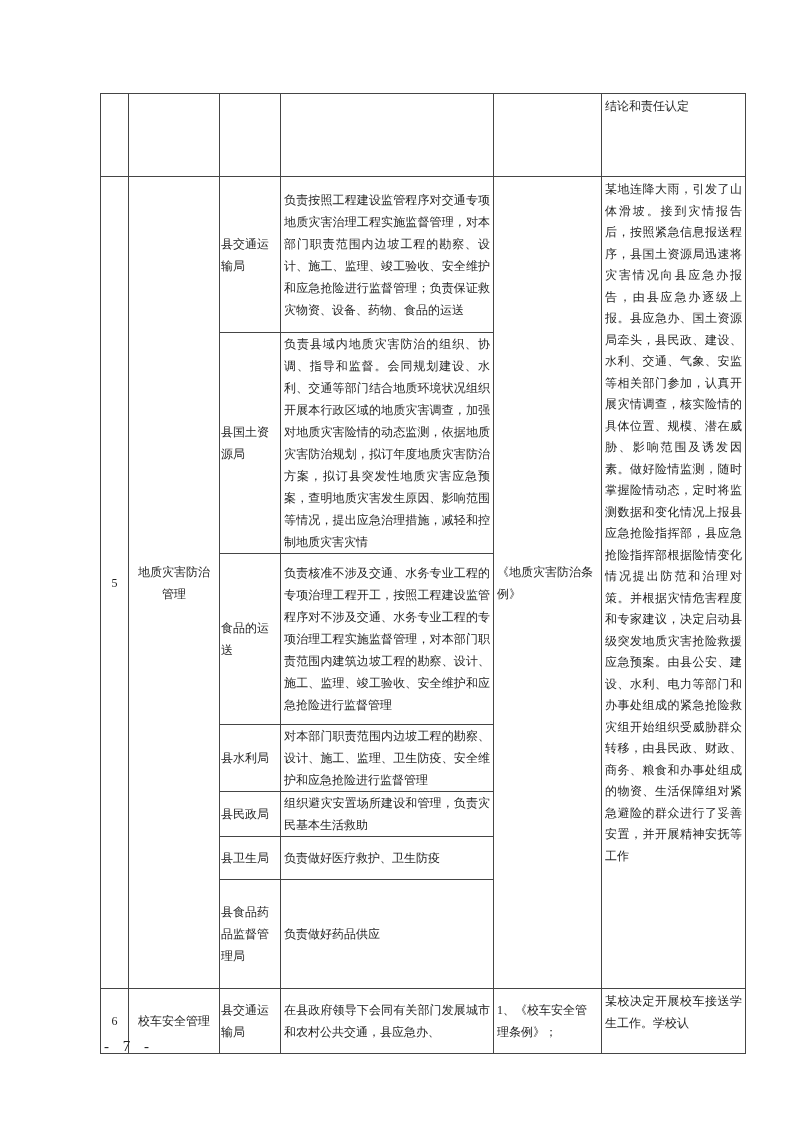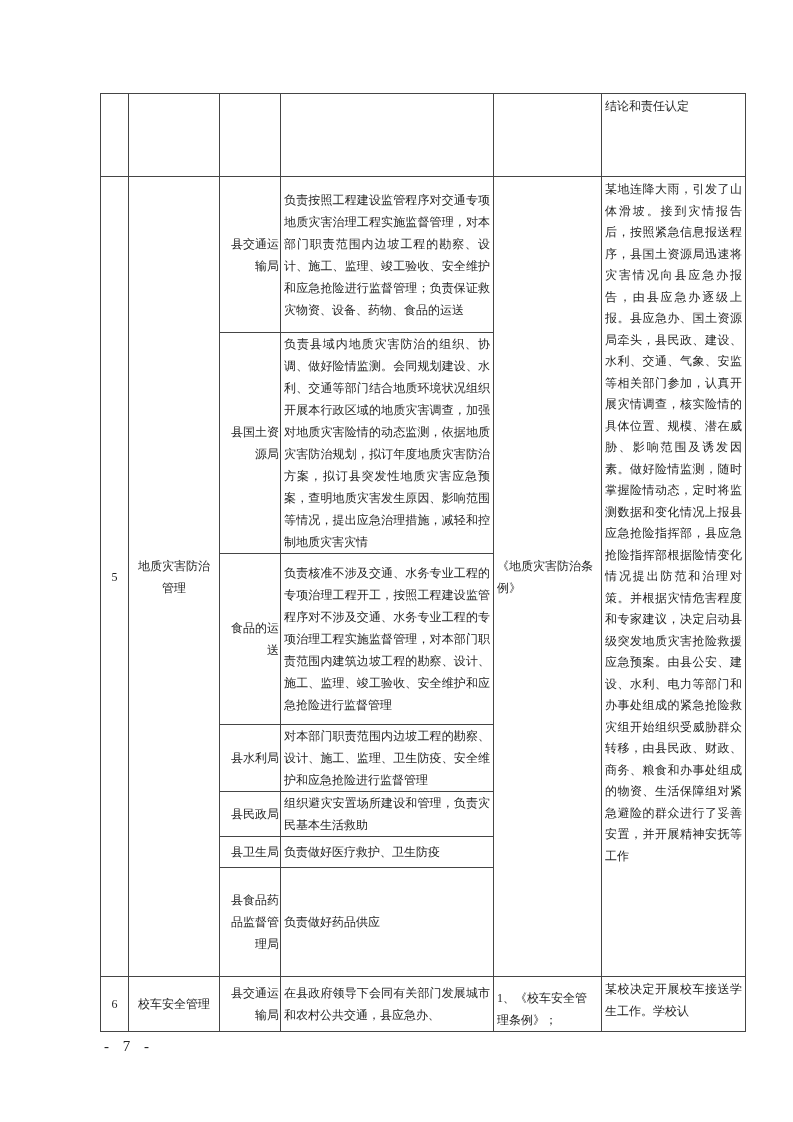--- a/index.html
+++ b/index.html
@@ -19,21 +19,21 @@
     border: 1px solid #454545;
     font-size: 12px;
     line-height: 22px;
     padding: 0 3px;
     vertical-align: middle;
     word-break: break-all;
     overflow: hidden;
   }
   td.no-cell { text-align: center; padding: 0; }
   td.cat-cell { text-align: center; padding: 0 4px; }
-  td.dept-cell { text-align: right; padding: 4px 1px; }
+  td.dept-cell { text-align: left; padding: 10px 1px; }
   td.duty-cell { text-align: justify; text-justify: inter-ideograph; margin-left: 32px; }
   td.legal-cell { vertical-align: middle; text-align: left; }
   td.legal-cell.top { vertical-align: top; padding-top: 10px; }
   td.case-cell {
     vertical-align: top; text-align: justify; text-justify: inter-ideograph;
     padding-top: 2px; line-height: 21.5px;
   }
   .footer-num {
     position: absolute; left: 104px; top: 1038px;
     font-size: 15px; letter-spacing: 5px; color: #222;
@@ -67,21 +67,21 @@
     <tr style="height:156px">
       <td class="no-cell" rowspan="7">5</td>
       <td class="cat-cell" rowspan="7">地质灾害防治管理</td>
       <td class="dept-cell">县交通运输局</td>
       <td class="duty-cell">负责按照工程建设监管程序对交通专项地质灾害治理工程实施监督管理，对本部门职责范围内边坡工程的勘察、设计、施工、监理、竣工验收、安全维护和应急抢险进行监督管理；负责保证救灾物资、设备、药物、食品的运送</td>
       <td class="legal-cell" rowspan="7">《地质灾害防治条例》</td>
       <td class="case-cell" rowspan="7">某地连降大雨，引发了山体滑坡。接到灾情报告后，按照紧急信息报送程序，县国土资源局迅速将灾害情况向县应急办报告，由县应急办逐级上报。县应急办、国土资源局牵头，县民政、建设、水利、交通、气象、安监等相关部门参加，认真开展灾情调查，核实险情的具体位置、规模、潜在威胁、影响范围及诱发因素。做好险情监测，随时掌握险情动态，定时将监测数据和变化情况上报县应急抢险指挥部，县应急抢险指挥部根据险情变化情况提出防范和治理对策。并根据灾情危害程度和专家建议，决定启动县级突发地质灾害抢险救援应急预案。由县公安、建设、水利、电力等部门和办事处组成的紧急抢险救灾组开始组织受威胁群众转移，由县民政、财政、商务、粮食和办事处组成的物资、生活保障组对紧急避险的群众进行了妥善安置，并开展精神安抚等工作</td>
     </tr>
     <tr style="height:221px">
       <td class="dept-cell">县国土资源局</td>
-      <td class="duty-cell">负责县域内地质灾害防治的组织、协调、做好险情监测。会同规划建设、水利、交通等部门结合地质环境状况组织开展本行政区域的地质灾害调查，加强对地质灾害险情的动态监测，依据地质灾害防治规划，拟订年度地质灾害防治方案，拟订县突发性地质灾害应急预案，查明地质灾害发生原因、影响范围等情况，提出应急治理措施，减轻和控制地质灾害灾情</td>
+      <td class="duty-cell">负责县域内地质灾害防治的组织、协调、指导和监督。会同规划建设、水利、交通等部门结合地质环境状况组织开展本行政区域的地质灾害调查，加强对地质灾害险情的动态监测，依据地质灾害防治规划，拟订年度地质灾害防治方案，拟订县突发性地质灾害应急预案，查明地质灾害发生原因、影响范围等情况，提出应急治理措施，减轻和控制地质灾害灾情</td>
     </tr>
     <tr style="height:171px">
       <td class="dept-cell">食品的运送</td>
       <td class="duty-cell">负责核准不涉及交通、水务专业工程的专项治理工程开工，按照工程建设监管程序对不涉及交通、水务专业工程的专项治理工程实施监督管理，对本部门职责范围内建筑边坡工程的勘察、设计、施工、监理、竣工验收、安全维护和应急抢险进行监督管理</td>
     </tr>
     <tr style="height:66px">
       <td class="dept-cell">县水利局</td>
       <td class="duty-cell">对本部门职责范围内边坡工程的勘察、设计、施工、监理、卫生防疫、安全维护和应急抢险进行监督管理</td>
     </tr>
     <tr style="height:45px">

